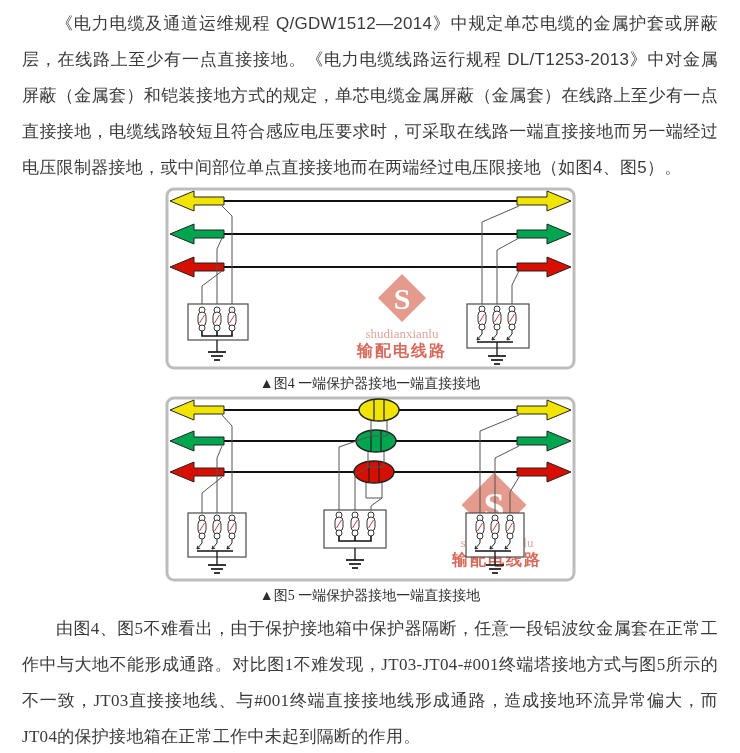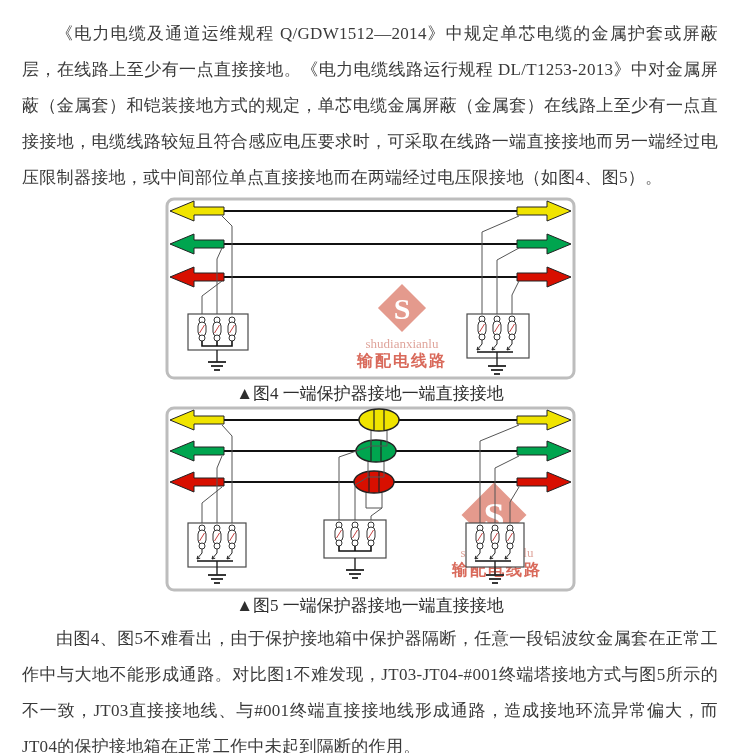--- a/index.html
+++ b/index.html
@@ -3,24 +3,24 @@
 <meta charset="utf-8">
 <style>
   :root{
     --text:#3a3a3a; --cable-yellow:#f0e400; --cable-green:#00a54f; --cable-red:#d80f00;
     --wm:#e49a8d; --wm-text:#dfa49b; --wm-red:#d96a5b; --line:#555; --frame:#bdbdbd;
   }
   *{margin:0;padding:0;box-sizing:border-box;}
   html,body{width:740px;background:#ffffff;}
   body{height:753px;overflow:hidden;font-family:"Liberation Sans","DejaVu Sans",sans-serif;color:var(--text);}
   .para{margin:0 22px;font-size:17px;line-height:36px;text-align:justify;text-indent:2em;letter-spacing:.3px;}
-  .para-1{padding-top:16px;font-family:Liberation Serif, serif;}
+  .para-1{padding-top:6px;font-family:Liberation Sans, sans-serif;}
   .para-2{margin-top:4px;font-family:"Liberation Serif","DejaVu Serif",serif;}
   .fig{display:block;margin:0 auto;}
-  .fig-caption{display:block;text-align:center;font-size:17px;line-height:22px;margin-top:2px;color:#2e2e2e;font-family:"Liberation Serif","DejaVu Serif",serif;}
+  .fig-caption{display:block;text-align:center;font-size:14px;line-height:22px;margin-top:2px;color:#2e2e2e;font-family:"Liberation Serif","DejaVu Serif",serif;}
   svg .cable{stroke:#111;stroke-width:2;}
   svg .conn{stroke:var(--line);stroke-width:1;fill:none;}
   svg .staple{stroke:var(--line);stroke-width:1;fill:none;}
   svg .boxrect{fill:#fff;stroke:#4a4a4a;stroke-width:1.2;}
   svg .bus{stroke:#111;stroke-width:1.6;}
   svg .stem{stroke:#222;stroke-width:1.4;}
   svg .framerect{fill:#fff;stroke:var(--frame);stroke-width:3;}
   svg text{font-family:"Liberation Serif","DejaVu Serif",serif;}
 </style>
 </head>

